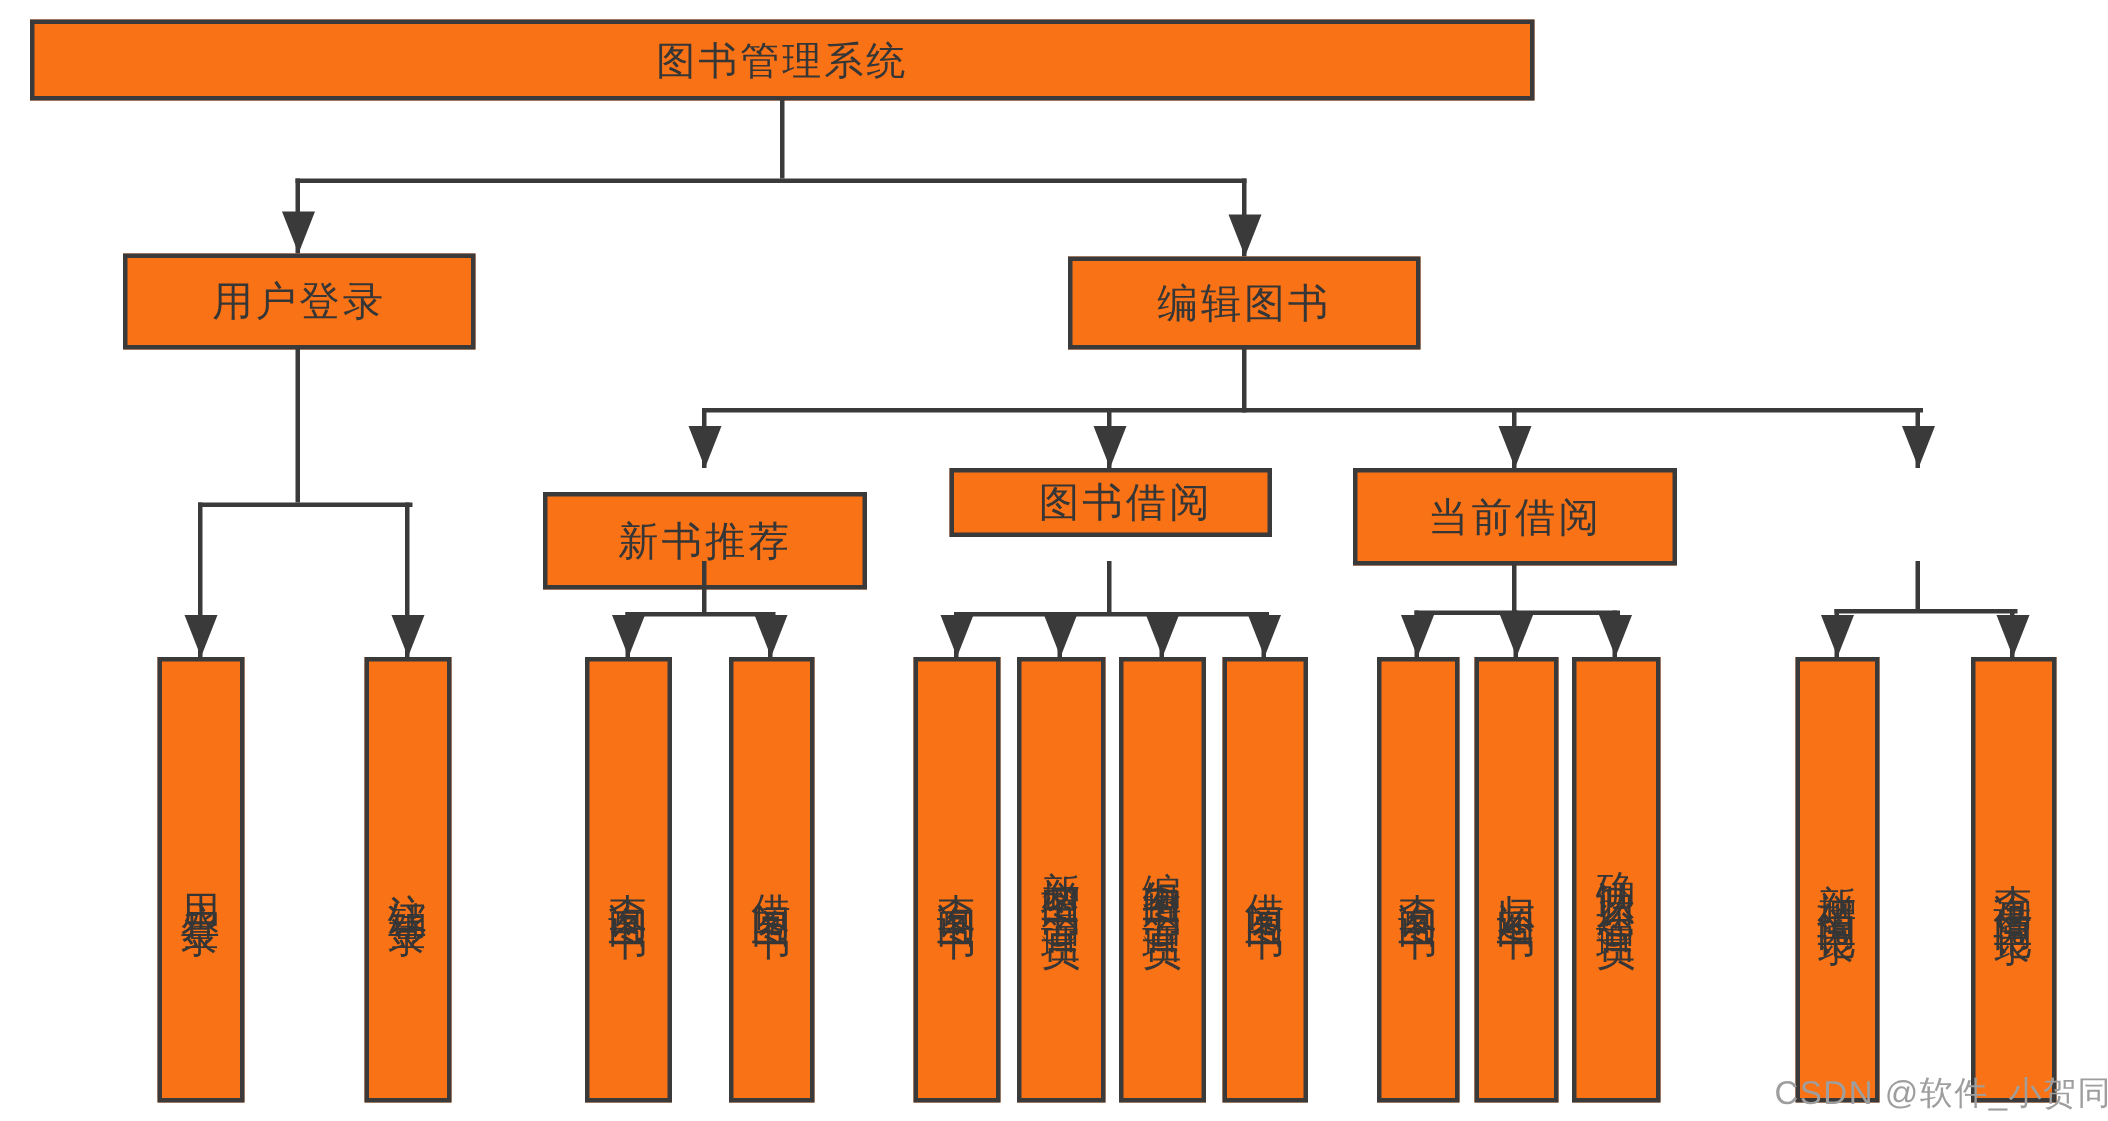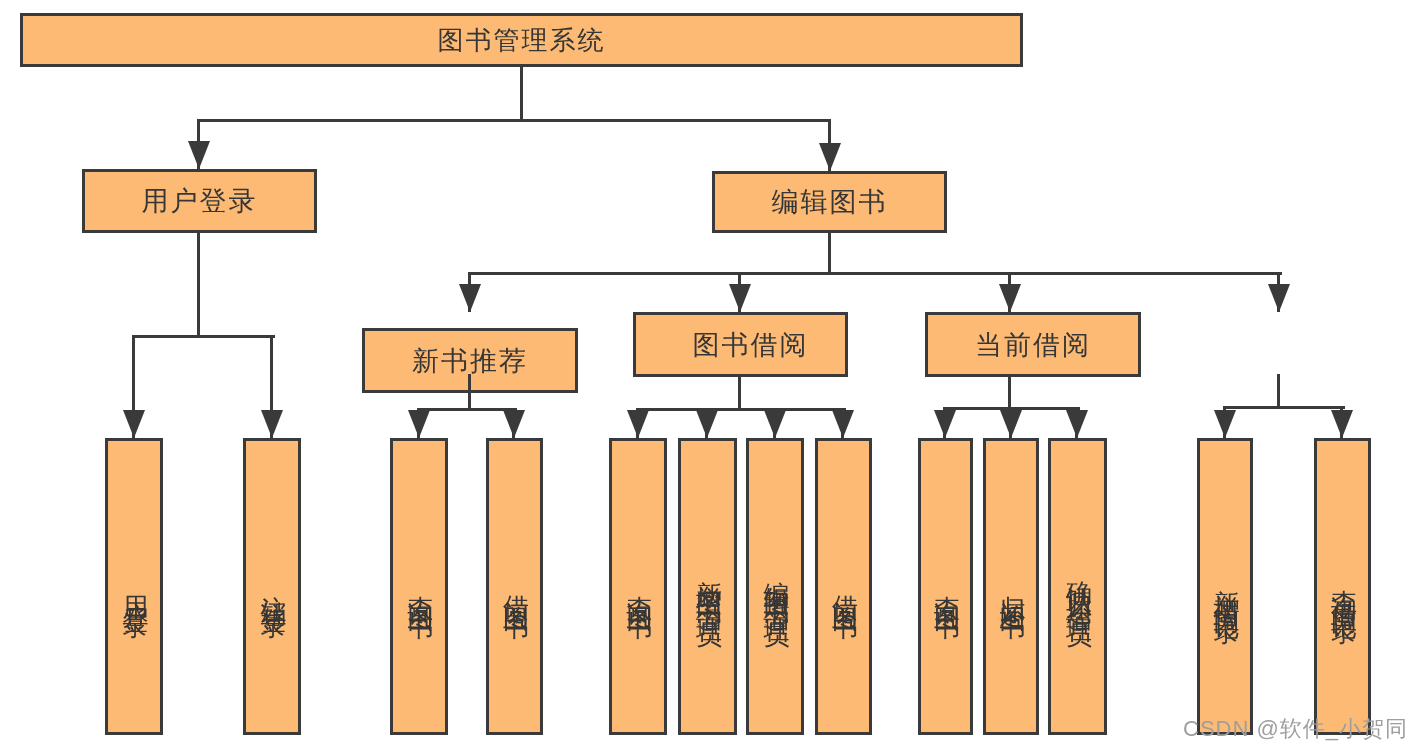--- a/index.html
+++ b/index.html
@@ -1,23 +1,23 @@
 <!DOCTYPE html>
 <html><head>
 <meta charset="utf-8">
 <style>
   html,body{margin:0;padding:0;background:#ffffff;}
   .canvas{
     position:relative;width:1405px;height:747px;background:#ffffff;
     font-family:"Liberation Sans","DejaVu Sans",sans-serif;overflow:hidden;
   }
   .box{
-    position:absolute;box-sizing:border-box;background:#fdba74;
+    position:absolute;box-sizing:border-box;background:#f97316;
     border:3px solid #3a3a3a;display:flex;align-items:center;justify-content:center;
-    color:#363636;font-size:27px;letter-spacing:2px;white-space:nowrap;font-family:Liberation Mono, monospace;
+    color:#363636;font-size:27px;letter-spacing:2px;white-space:nowrap;
   }
   .rootbox{font-size:26px;}
   .vbox span{
     writing-mode:vertical-rl;text-orientation:mixed;
     font-size:26px;letter-spacing:6px;line-height:1;white-space:nowrap;
   }
   .vbox{letter-spacing:0;}
   .hl,.vl{position:absolute;background:#3a3a3a;}
   .hl{height:3px;}
   .vl{width:3px;}
@@ -68,24 +68,24 @@
   <div class="vl" style="left:738px;top:272px;height:40px;"></div>
   <div class="ah" style="left:729px;top:284px;"></div>
   <div class="vl" style="left:1008px;top:272px;height:40px;"></div>
   <div class="ah" style="left:999px;top:284px;"></div>
   <div class="vl" style="left:1277px;top:272px;height:40px;"></div>
   <div class="ah" style="left:1268px;top:284px;"></div>
 
   <div class="box" style="left:362px;top:328px;width:216px;height:65px;">
     <span>新书推荐</span>
   </div>
-  <div class="box" style="left:633px;top:312px;width:215px;height:65px;padding-left:20px;">
+  <div class="box" style="left:633px;top:312px;width:215px;height:46px;padding-left:20px;">
     <span>图书借阅</span>
   </div>
-  <div class="box" style="left:902px;top:312px;width:216px;height:65px;margin-left:23px;">
+  <div class="box" style="left:902px;top:312px;width:216px;height:65px;">
     <span>当前借阅</span>
   </div>
 
   <div class="vl" style="left:468px;top:374px;height:36px;"></div>
   <div class="hl" style="left:417px;top:408px;width:100px;"></div>
   <div class="vl" style="left:417px;top:408px;height:30px;"></div>
   <div class="ah" style="left:408px;top:410px;"></div>
   <div class="vl" style="left:512px;top:408px;height:30px;"></div>
   <div class="ah" style="left:503px;top:410px;"></div>
 

